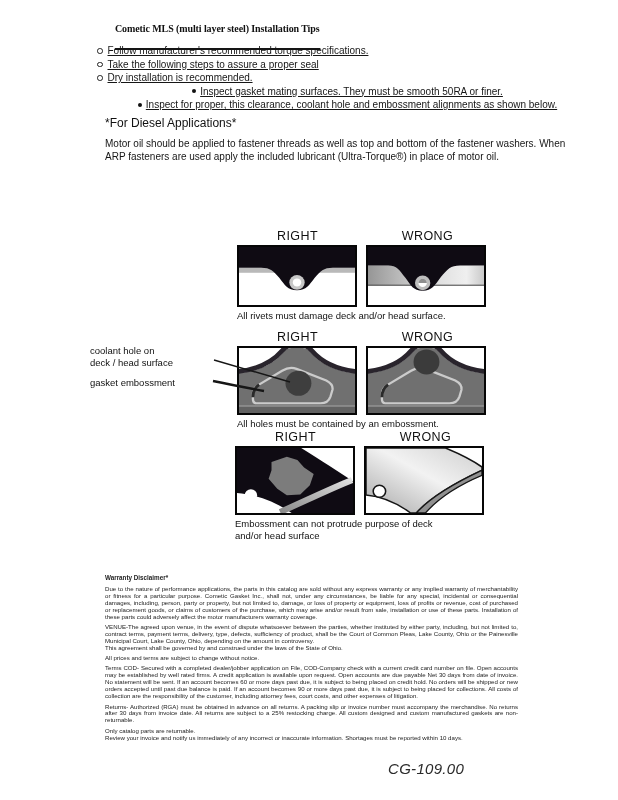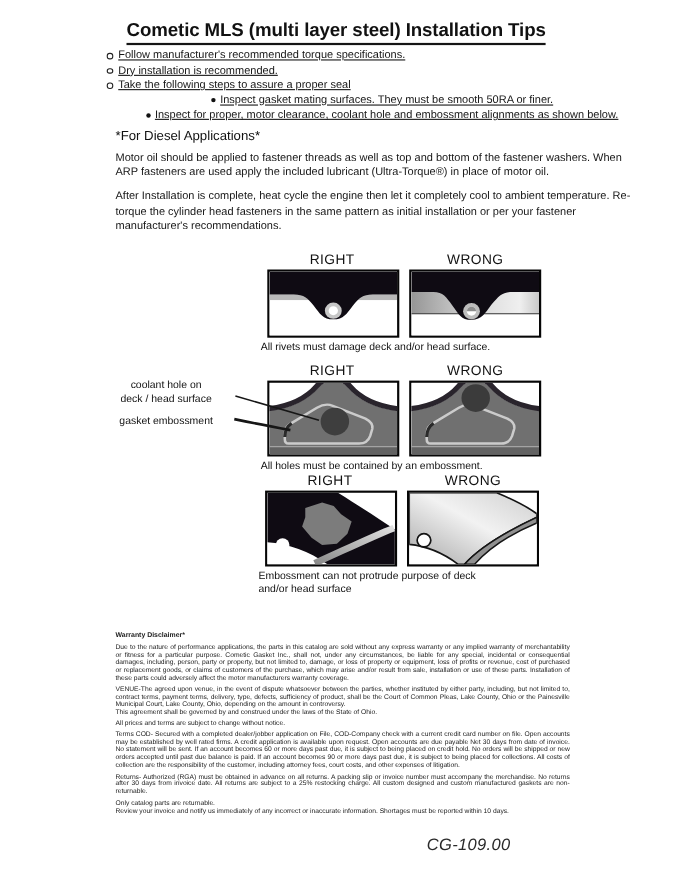--- a/index.html
+++ b/index.html
@@ -5,45 +5,45 @@
   html,body{margin:0;padding:0;}
   body{
     width:618px;height:800px;background:#ffffff;position:relative;
     font-family:"Liberation Sans", sans-serif;color:#1a1a1a;overflow:hidden;
   }
   .abs{position:absolute;}
 
   
   #title-wrap{left:115px;top:18px;}
   #doc-title{
-    font-size:17px;font-weight:bold;letter-spacing:-0.1px;margin:0;
-    border-bottom:2px solid #151515;padding-bottom:1px;display:inline-block;color:#111;
+    font-size:10px;font-weight:bold;letter-spacing:-0.1px;margin:0;
+    border-bottom:2px solid #151515;padding-bottom:14px;display:inline-block;color:#111;font-family:Liberation Serif, serif;
   }
 
   
   #intro{left:97px;top:44px;width:480px;font-size:10px;line-height:13.5px;color:#161616;}
   .bullet{display:flex;align-items:flex-start;text-decoration:underline;}
   .marker-open{width:3.5px;height:3.5px;border:1px solid #222;border-radius:50%;margin:4px 5px 0 0;flex:none;}
   .marker-filled{width:4px;height:4px;background:#111;border-radius:50%;margin:4.5px 4px 0 0;flex:none;}
   .sub{margin-left:21px;justify-content:center;}
 
   
   #diesel{left:105px;top:116px;width:470px;}
   #diesel h2{font-size:12px;font-weight:normal;margin:0 0 7px 0;color:#111;}
   #diesel p{margin:0 0 9px 0;font-size:10px;line-height:13.2px;color:#161616;}
 
   
   .figset{position:absolute;width:260px;}
-  .lblrow,.panelrow{display:flex;gap:9px;justify-content:center;}
+  .lblrow,.panelrow{display:flex;gap:9px;}
   .plabel{width:121px;text-align:center;font-size:12.5px;letter-spacing:0.4px;color:#111;margin-bottom:2px;}
   .panel{width:116px;border:2.5px solid #060606;background:#fff;flex:none;}
   .panel svg{display:block;}
   .caption{font-size:9.5px;margin-top:3px;color:#111;line-height:11.5px;}
 
-  .sidelabel{position:absolute;text-align:center;font-size:9.5px;line-height:11.5px;color:#111;}
+  .sidelabel{position:absolute;text-align:left;font-size:9.5px;line-height:11.5px;color:#111;}
   #coolant-label{left:90px;top:345px;width:122px;}
   #embossment-label{left:90px;top:377px;width:122px;}
   #leader-overlay{left:212px;top:352px;z-index:5;pointer-events:none;}
 
   
   #legal{left:105px;top:575px;width:413px;font-size:6.1px;line-height:6.9px;color:#222;text-align:justify;}
   #legal .lh{font-weight:bold;font-size:6.3px;margin:0 0 4px 0;text-align:left;}
   #legal p{margin:0 0 3.5px 0;}
   #legal p.tight{margin-bottom:0;}
 
@@ -56,40 +56,39 @@
   <h1 id="doc-title">Cometic MLS (multi layer steel) Installation Tips</h1>
 </div>
 
 <div class="abs" id="intro">
   <div class="bullet">
     <span class="marker-open"></span>
     <span>Follow manufacturer's recommended torque specifications.</span>
   </div>
   <div class="bullet">
     <span class="marker-open"></span>
-    <span>Dry installation is recommended.</span>
+    <span>Take the following steps to assure a proper seal</span>
   </div>
   <div class="bullet">
     <span class="marker-open"></span>
-    <span>Take the following steps to assure a proper seal</span>
+    <span>Dry installation is recommended.</span>
   </div>
   <div class="bullet sub">
     <span class="marker-filled"></span>
     <span>Inspect gasket mating surfaces.  They must be smooth 50RA or finer.</span>
   </div>
   <div class="bullet sub">
     <span class="marker-filled"></span>
-    <span>Inspect for proper, motor clearance, coolant hole and embossment alignments as shown below.</span>
+    <span>Inspect for proper, this clearance, coolant hole and embossment alignments as shown below.</span>
   </div>
 </div>
 
 <div class="abs" id="diesel">
   <h2>*For Diesel Applications*</h2>
   <p>Motor oil should be applied to fastener threads as well as top and bottom of the fastener washers. When ARP fasteners are used apply the included lubricant (Ultra-Torque®) in place of motor oil.</p>
-  <p>After Installation is complete, heat cycle the engine then let it completely cool to ambient temperature. Re-torque the cylinder head fasteners in the same pattern as initial installation or per your fastener manufacturer's recommendations.</p>
 </div>
 
 <div class="figset" style="left:237px;top:229px;">
   <div class="lblrow">
     <div class="plabel">RIGHT</div>
     <div class="plabel">WRONG</div>
   </div>
   <div class="panelrow">
     <div class="panel">
       <svg width="116" height="58" viewBox="0 0 121 63" preserveAspectRatio="none">

